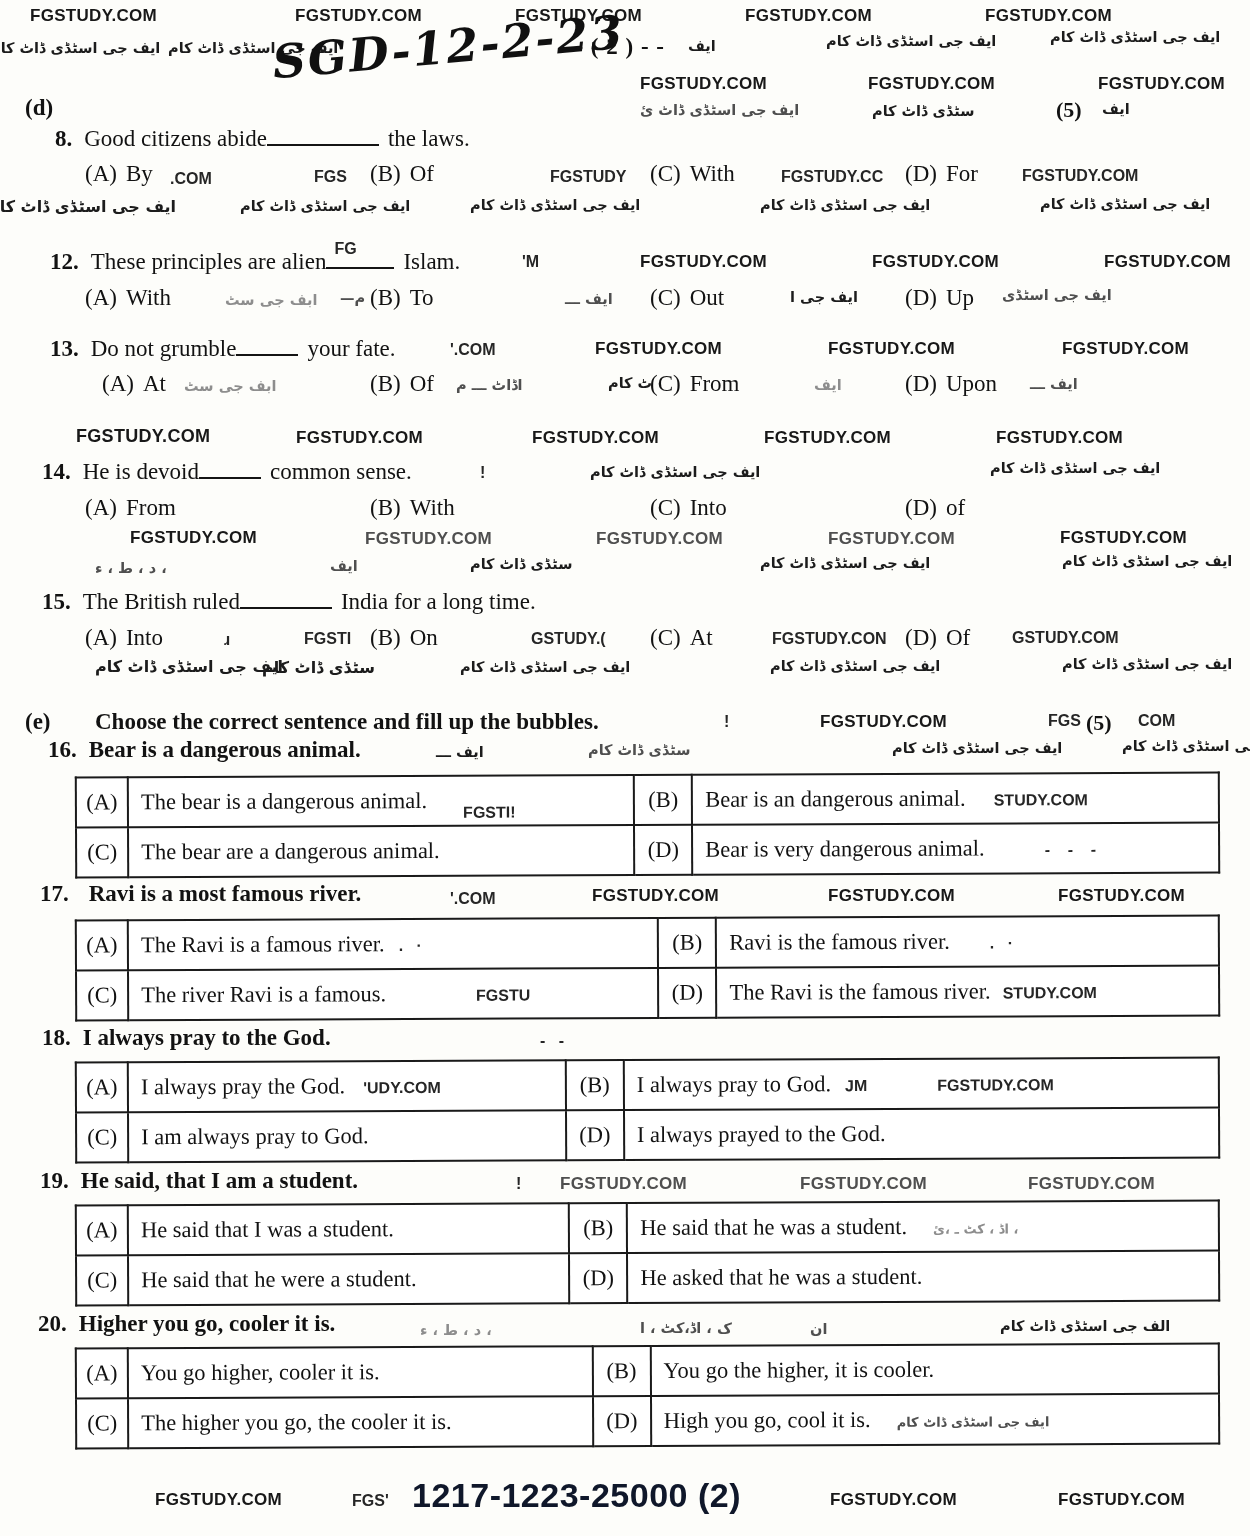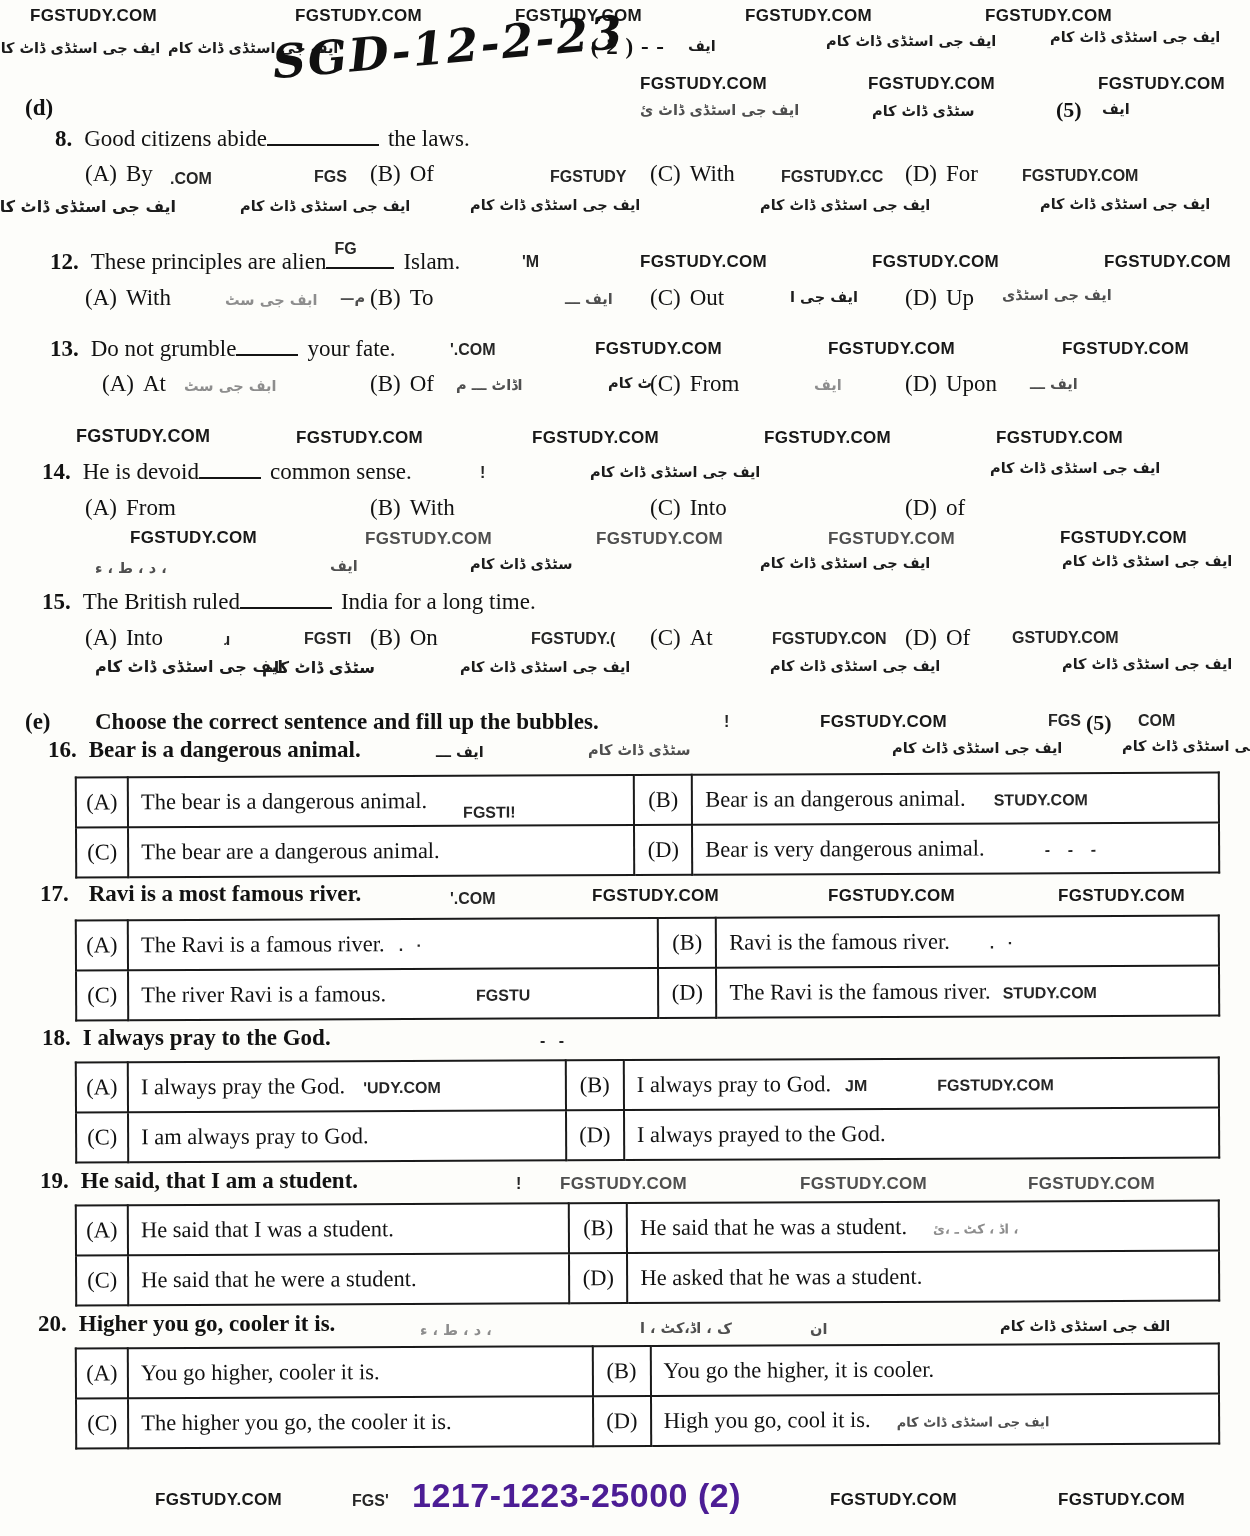--- a/index.html
+++ b/index.html
@@ -28,21 +28,21 @@
   .hand{font-family:"DejaVu Serif",serif;font-style:italic;font-size:46px;font-weight:600;
         transform:rotate(-5deg);letter-spacing:2px;color:#101010;}
   .pg{font-weight:700;font-size:23px;letter-spacing:1px;}
   .tbl{border-collapse:collapse;left:75px;width:1145px;transform:rotate(-0.25deg);
        background:#fff;}
   .tbl td{border:2.4px solid #1a1a1a;font-size:22.5px;height:44px;padding:2px 12px;}
   .tbl td.lt{width:46px;text-align:center;padding:2px 2px;}
   .tbl td.lt2{width:52px;text-align:center;padding:2px 2px;}
   .drop{position:relative;top:10px;margin-left:36px;}
   .code{font-family:"Liberation Sans",sans-serif;font-weight:700;font-size:34px;
-        letter-spacing:.5px;color:#4c1d95;}
+        letter-spacing:.5px;color:#0f172a;}
 </style>
 </head>
 <body>
 
 <div class="page">
 
   <span class="abs wm" style="left:30px;top:6px">FGSTUDY.COM</span>
   <span class="abs wm" style="left:295px;top:6px">FGSTUDY.COM</span>
   <span class="abs wm" style="left:515px;top:6px">FGSTUDY.COM</span>
   <span class="abs wm" style="left:745px;top:6px">FGSTUDY.COM</span>
@@ -145,21 +145,21 @@
   <span class="abs wmu" style="left:760px;top:555px">ایف جی اسٹڈی ڈاٹ کام</span>
   <span class="abs wmu" style="left:1062px;top:553px">ایف جی اسٹڈی ڈاٹ کام</span>
 
   <div class="abs stem" style="left:42px;top:589px">
     <span class="qnum">15.</span><span>The British ruled</span><span class="blank" style="width:92px"></span><span>India for a long time.</span>
   </div>
   <span class="abs opt" style="left:85px;top:625px"><span class="oletter">(A)</span><span>Into</span></span>
   <span class="abs frag f3" style="left:224px;top:631px">ɹ</span>
   <span class="abs frag f2" style="left:304px;top:630px">FGSTI</span>
   <span class="abs opt" style="left:370px;top:625px"><span class="oletter">(B)</span><span>On</span></span>
-  <span class="abs frag f2" style="left:531px;top:630px">FGSTUDY.(</span>
+  <span class="abs frag f2" style="left:531px;top:630px">GSTUDY.(</span>
   <span class="abs opt" style="left:650px;top:625px"><span class="oletter">(C)</span><span>At</span></span>
   <span class="abs frag f2" style="left:772px;top:630px">FGSTUDY.CON</span>
   <span class="abs opt" style="left:905px;top:625px"><span class="oletter">(D)</span><span>Of</span></span>
   <span class="abs frag f2" style="left:1012px;top:629px">GSTUDY.COM</span>
   <span class="abs wmu wb" style="left:95px;top:657px">ایف جی اسٹڈی ڈاٹ کام</span>
   <span class="abs wmu wb" style="left:262px;top:658px">سٹڈی ڈاٹ کام</span>
   <span class="abs wmu" style="left:460px;top:659px">ایف جی اسٹڈی ڈاٹ کام</span>
   <span class="abs wmu" style="left:770px;top:658px">ایف جی اسٹڈی ڈاٹ کام</span>
   <span class="abs wmu" style="left:1062px;top:656px">ایف جی اسٹڈی ڈاٹ کام</span>
 

